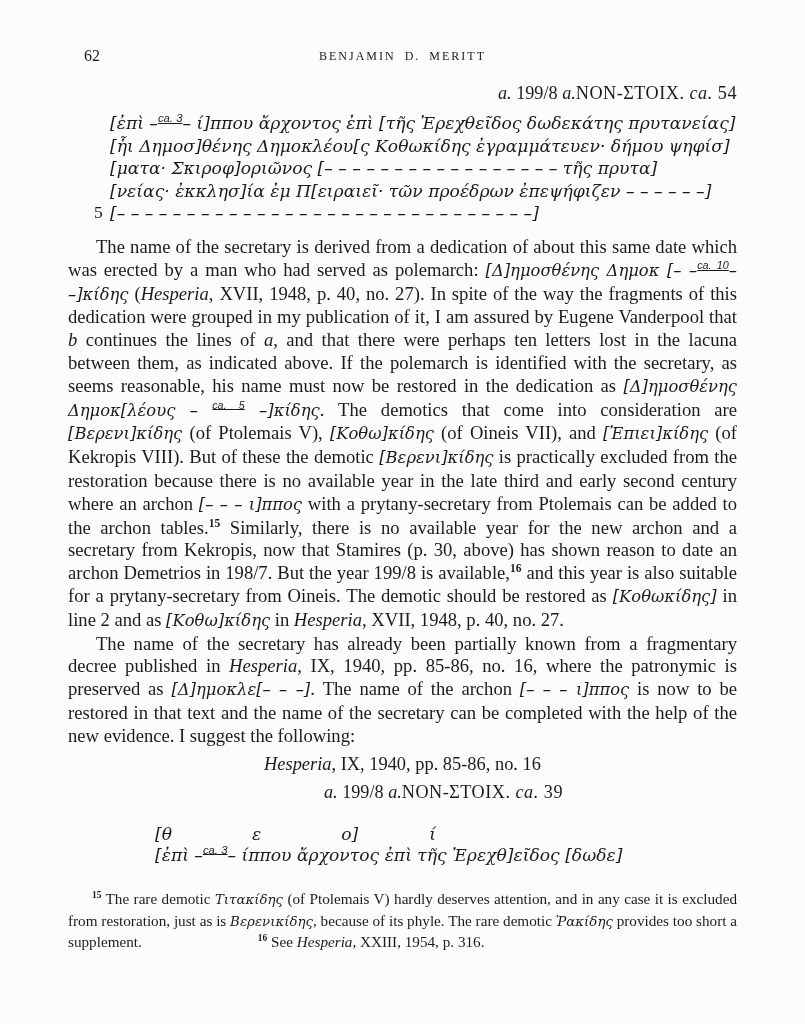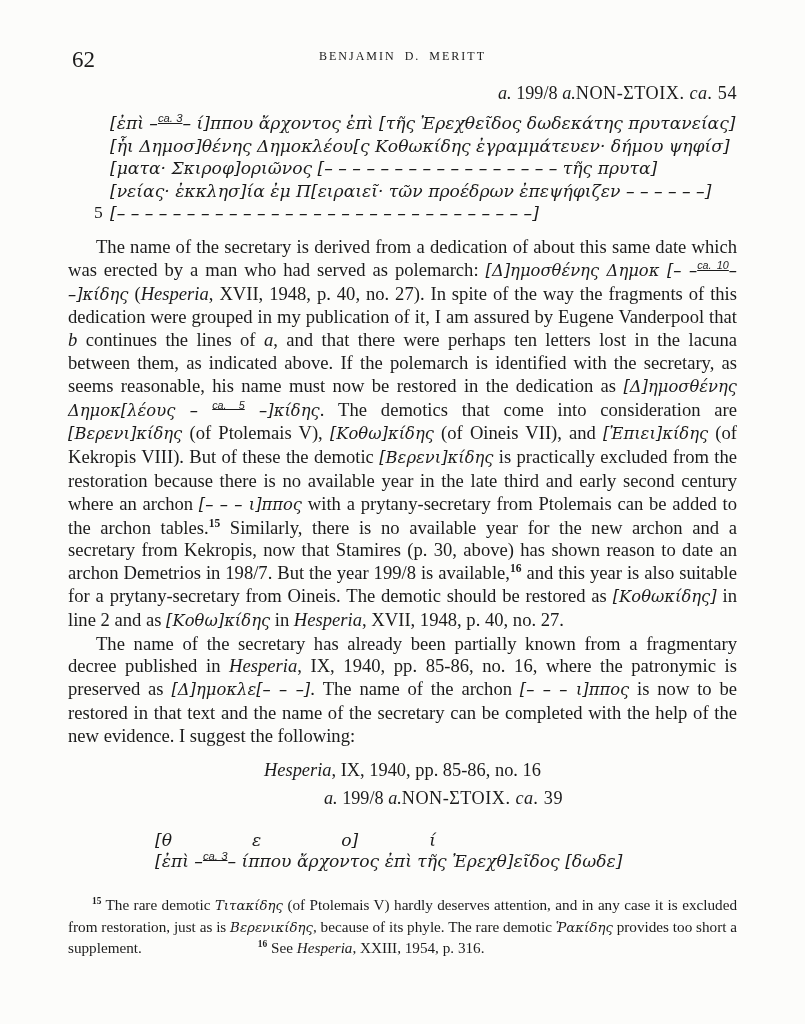--- a/index.html
+++ b/index.html
@@ -12,21 +12,21 @@
   }
   .page{
     position:relative;
     box-sizing:border-box;
     width:805px;height:1024px;
     padding:46px 68px 0 68px;
     overflow:hidden;
   }
   
   .hdr{position:relative;height:20px;text-align:center;}
-  .pgnum{position:absolute;left:4px;top:1px;font-size:23px;}
+  .pgnum{position:absolute;left:16px;top:1px;font-size:16px;}
   .runhead{font-size:12px;letter-spacing:2px;word-spacing:4px;}
 
   
   .body-p{
     font-size:18.6px;line-height:22.8px;
     text-align:justify;margin:0;
   }
   .p1{margin-top:25px;}
   .p2{margin-top:11px;text-indent:28px;}
   .p3{text-indent:28px;}
@@ -58,21 +58,21 @@
   }
   .insc-line .lnum{
     position:absolute;left:26px;top:0;
     font-size:17.5px;font-style:normal;font-family:"Liberation Serif",serif;
   }
   .insc2-line{padding-left:87px;}
   .trace-line{margin-top:21px;line-height:20px;}
 
   
   .cite{
-    margin-top:11px;
+    margin-top:5px;
     text-align:center;font-size:18.4px;line-height:22px;
   }
 
   
   .fnotes{
     margin-top:23px;
     font-size:15.2px;line-height:20.6px;
     text-align:justify;text-indent:24px;
   }
 </style>

